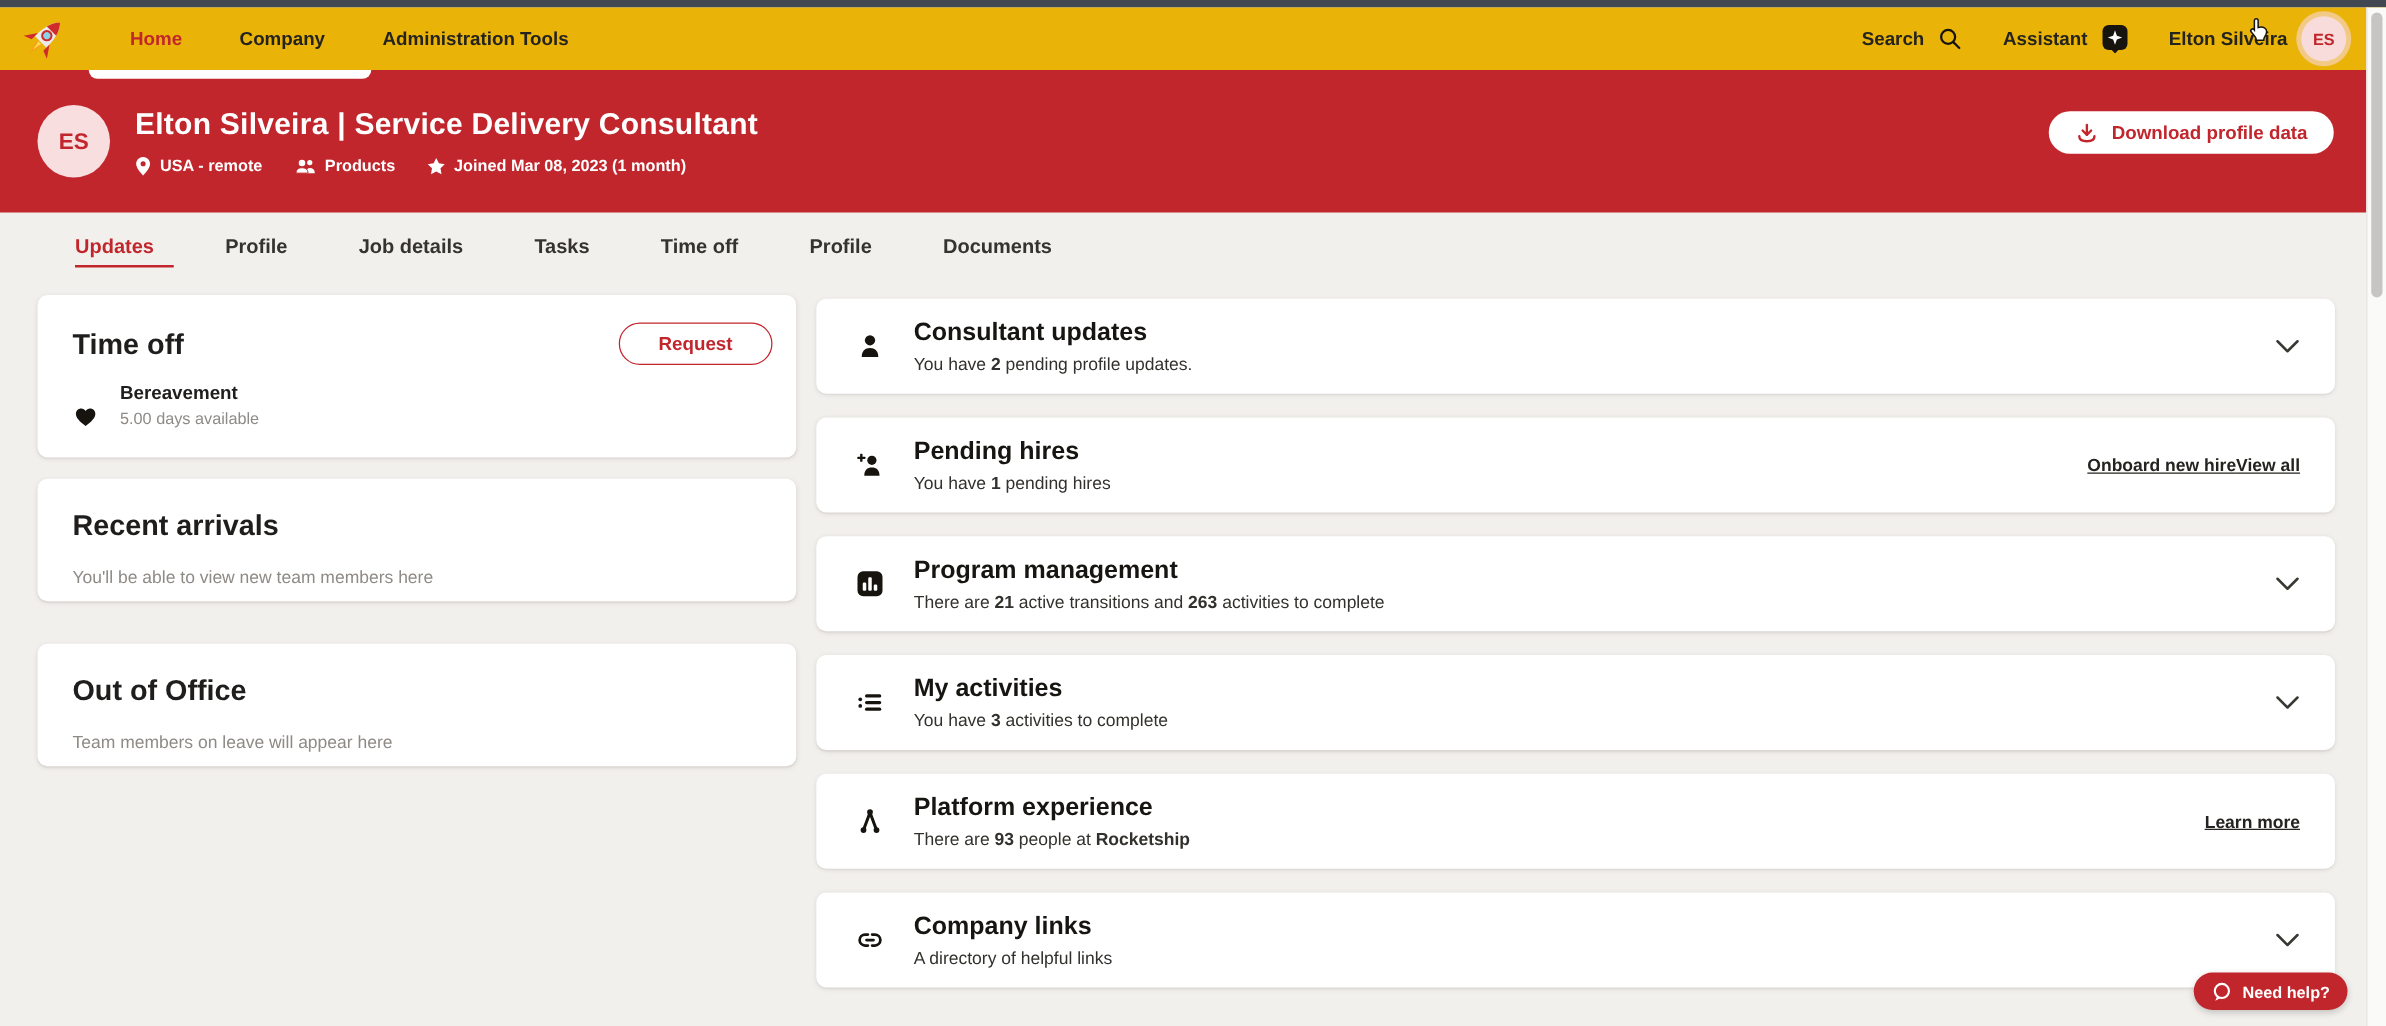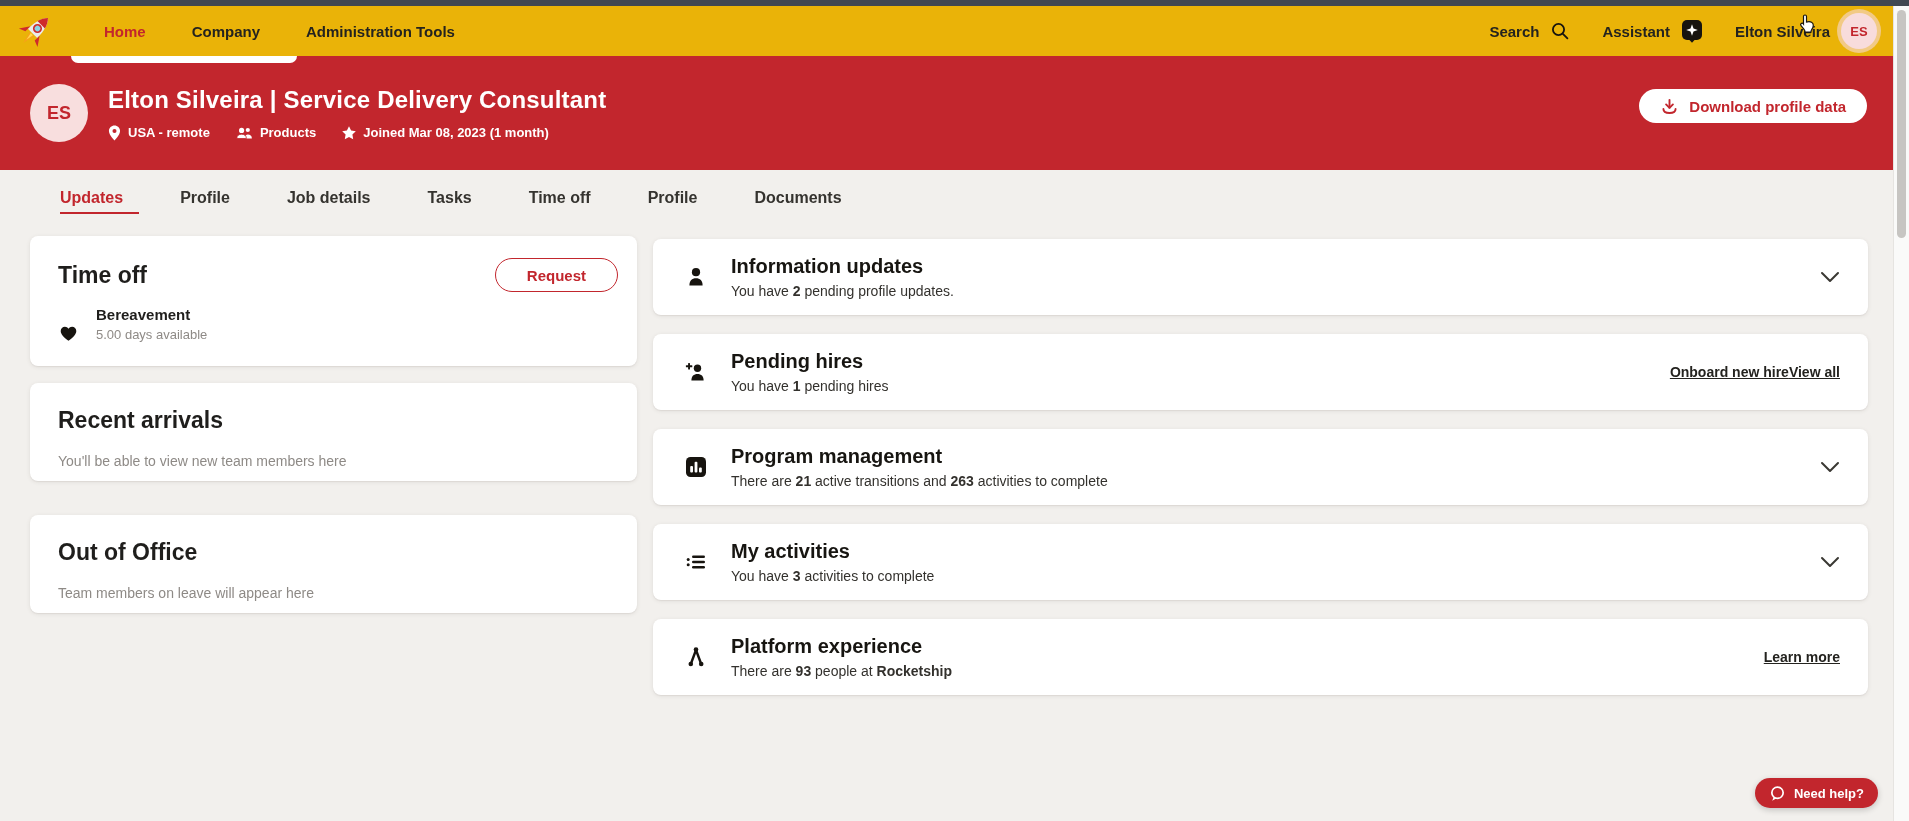--- a/index.html
+++ b/index.html
@@ -223,21 +223,21 @@
     <div class="card rcard">
       <span class="ric">
         <svg width="24" height="24" viewBox="0 0 24 24">
             <g fill="#17140f">
           <circle cx="12" cy="7.2" r="4.1"></circle>
           <path d="M5.4 20.5 L18.6 20.5 C18.6 15.6 16 13.3 12 13.3 C8 13.3 5.4 15.6 5.4 20.5 Z"></path>
         </g>
           </svg>
       </span>
       <div class="rtxt">
-        <div class="rtitle">Information updates</div>
+        <div class="rtitle">Consultant updates</div>
         <div class="rsub"><span>You have </span><span class="b">2</span><span> pending profile updates.</span></div>
       </div>
       <div class="rright">
         <span class="chev">
           <svg width="20" height="12" viewBox="0 0 20 12">
               <path d="M2 2 L10 10 L18 2" fill="none" stroke="#3a3833" stroke-width="2" stroke-linecap="round" stroke-linejoin="round"></path>
             </svg>
         </span>
       </div>
     </div>
@@ -326,20 +326,42 @@
       </span>
       <div class="rtxt">
         <div class="rtitle">Platform experience</div>
         <div class="rsub"><span>There are </span><span class="b">93</span><span> people at </span><span class="b">Rocketship</span></div>
       </div>
       <div class="rright">
         <a class="rlink">Learn more</a>
       </div>
     </div>
 
+    <div class="card rcard">
+      <span class="ric">
+        <svg width="24" height="24" viewBox="0 0 24 24">
+          <g fill="none" stroke="#17140f" stroke-width="2.2" stroke-linecap="round">
+            <path d="M10.3 7.6 H8.1 a4.4 4.4 0 0 0 0 8.8 h2.2"></path>
+            <path d="M13.7 7.6 h2.2 a4.4 4.4 0 0 1 0 8.8 h-2.2"></path>
+            <path d="M9.2 12 h5.6"></path>
+          </g>
+        </svg>
+      </span>
+      <div class="rtxt">
+        <div class="rtitle">Company links</div>
+        <div class="rsub"><span>A directory of helpful links</span></div>
+      </div>
+      <div class="rright">
+        <span class="chev">
+          <svg width="20" height="12" viewBox="0 0 20 12">
+              <path d="M2 2 L10 10 L18 2" fill="none" stroke="#3a3833" stroke-width="2" stroke-linecap="round" stroke-linejoin="round"></path>
+            </svg>
+        </span>
+      </div>
+    </div>
 
   </div>
 
   <button class="helpbtn">
     <svg width="17" height="17" viewBox="0 0 18 18">
       <circle cx="9" cy="8.2" r="6" fill="none" stroke="#fff" stroke-width="1.8"></circle>
       <path d="M5 12.8 L3.4 16.6 L8 14.1 Z" fill="#fff"></path>
     </svg>
     <span>Need help?</span>
   </button>

